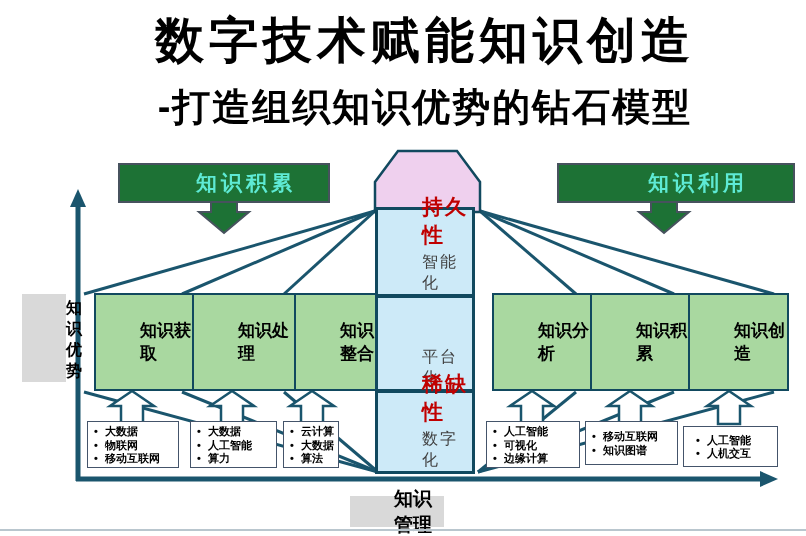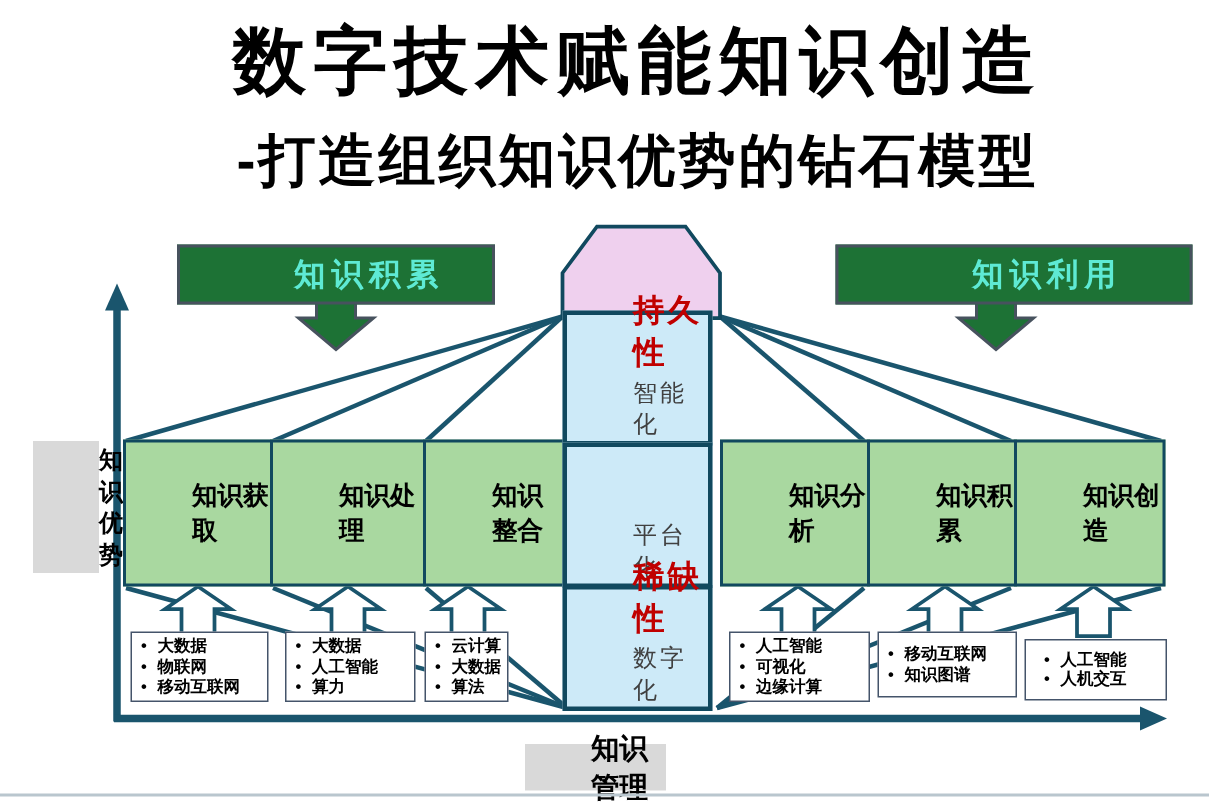--- a/index.html
+++ b/index.html
@@ -50,21 +50,21 @@
     background:#d9d9d9;
     display:flex; align-items:center; justify-content:center;
     font-size:19px; font-weight:600; color:#000;
   }
 
   .stage {
     top:293px; height:98px;
     background:#a9d8a0;
     border:2.5px solid #11495f;
     display:flex; align-items:center; justify-content:center;
-    font-size:17px; font-weight:700; color:#000;
+    font-size:17px; font-weight:700; color:#000;margin-left:12px;
   }
   .csec {
     left:375px; width:100px;
     background:#cdeaf8;
     border:3px solid #11495f;
     display:flex; flex-direction:column; align-items:center; justify-content:flex-end;
     gap:3px;
   }
   .csec .trait { font-size:21px; font-weight:800; letter-spacing:2px; color:#c00000; }
   .csec .enabler { font-size:16px; font-weight:400; letter-spacing:2px; color:#404040; }

